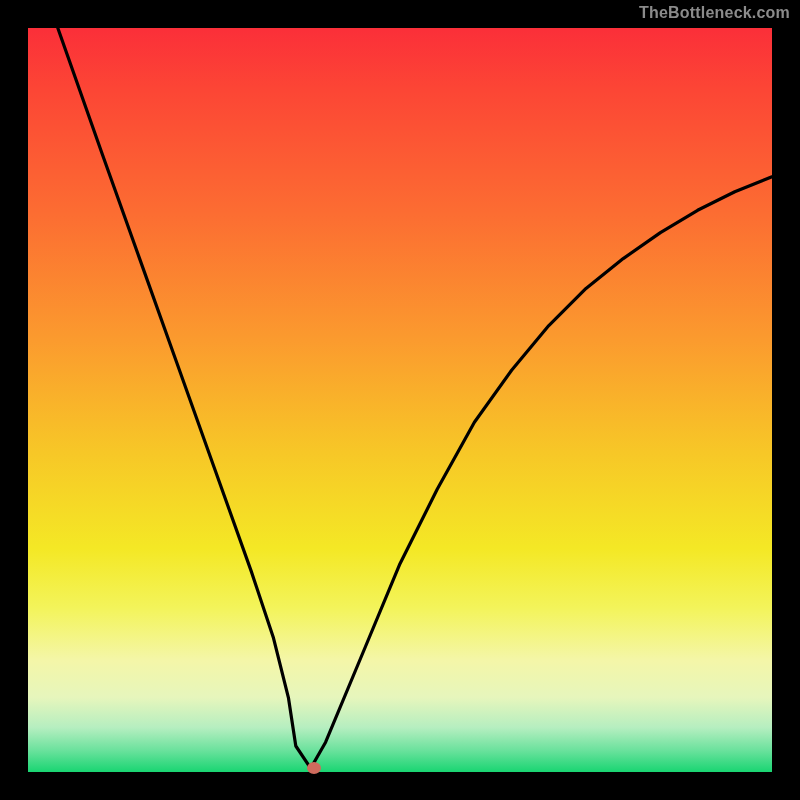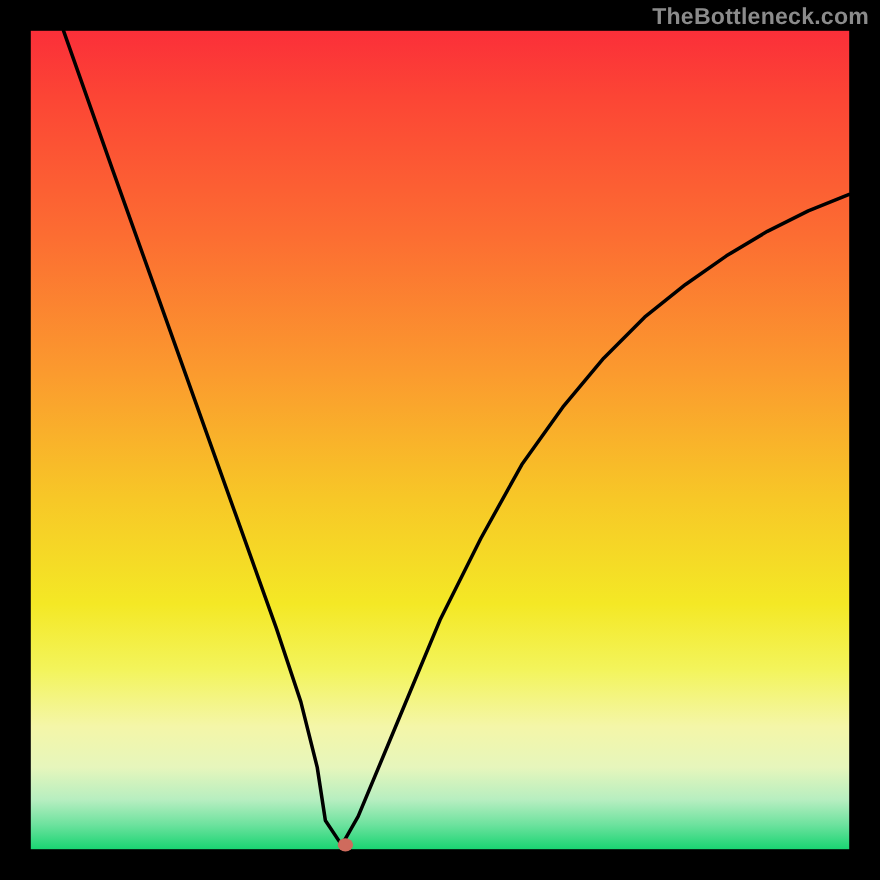--- a/index.html
+++ b/index.html
@@ -38,21 +38,21 @@
       #b6eec0 94%,
       #6de29e 97%,
       #19d572 100%
     );
   }
   .watermark {
     position: absolute;
     top: 4px;
     right: 10px;
     color: #8b8b8b;
-    font-size: 21px;
+    font-size: 16px;
     font-weight: 600;
     letter-spacing: 0.2px;
     user-select: none;
   }
   svg.curve {
     position: absolute;
     left: 0;
     top: 0;
     width: 744px;
     height: 744px;

